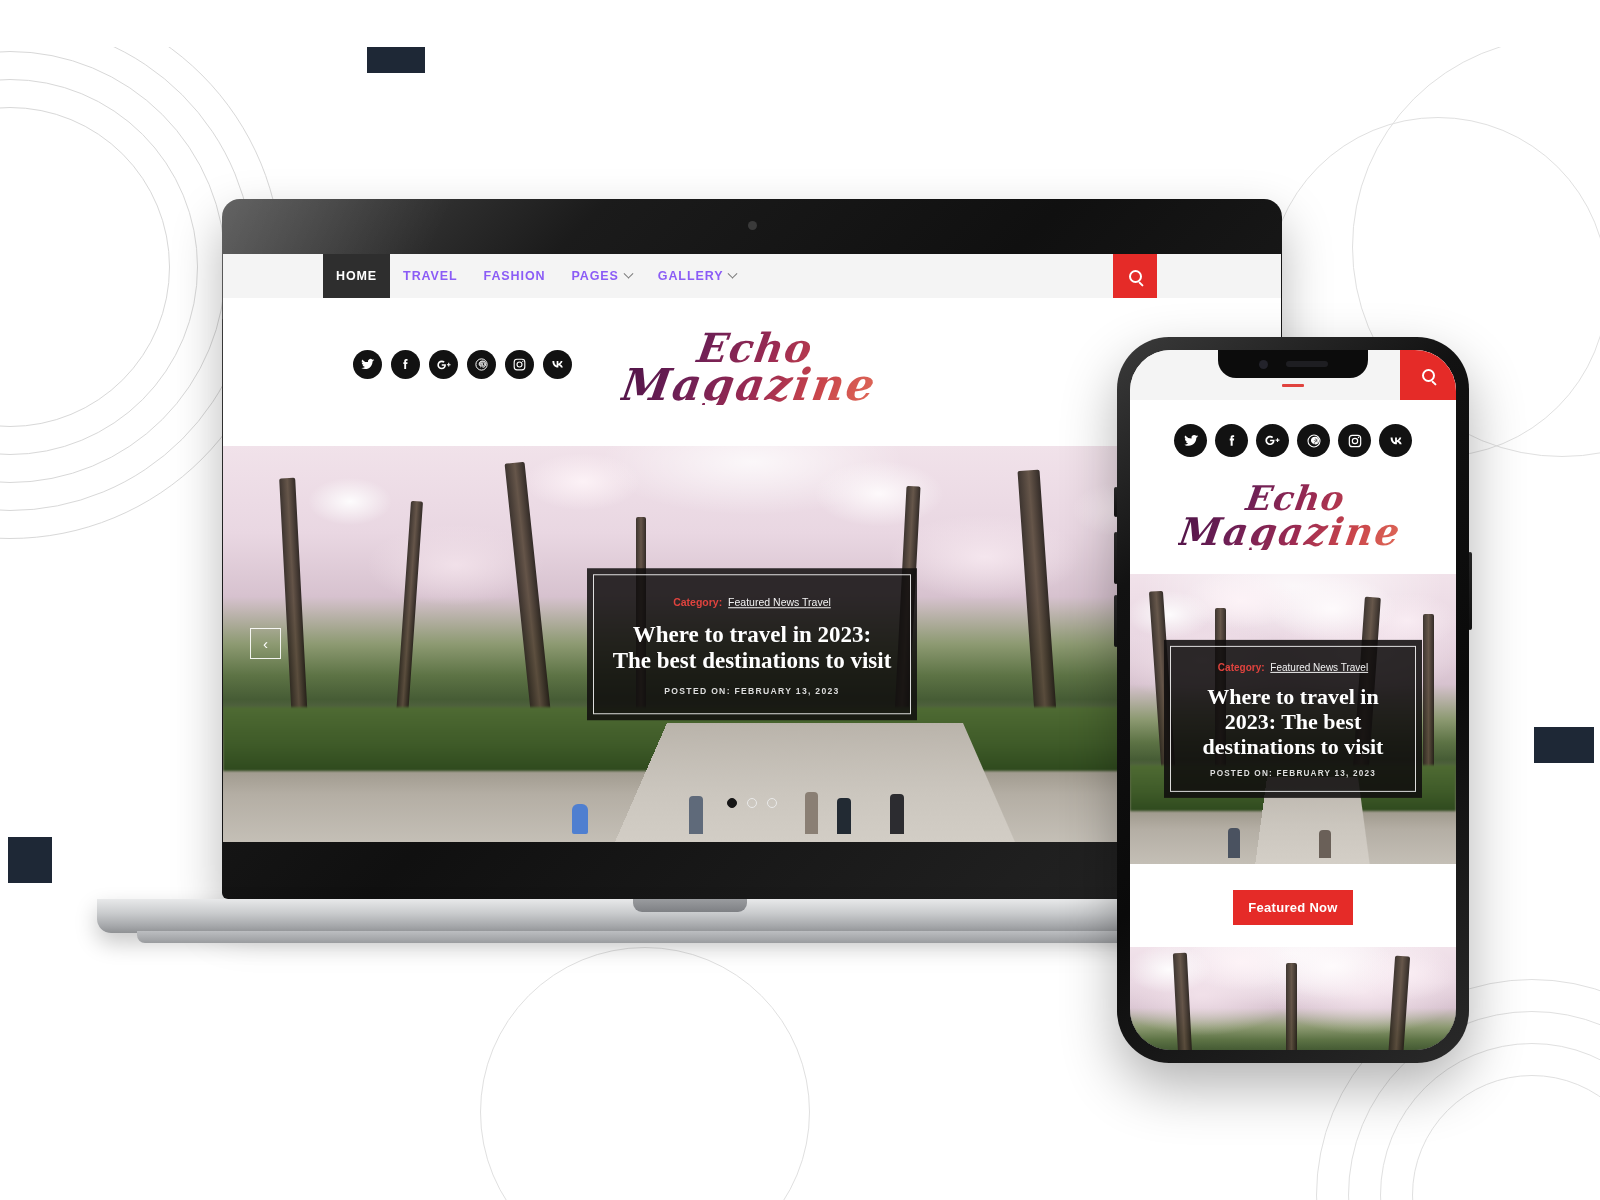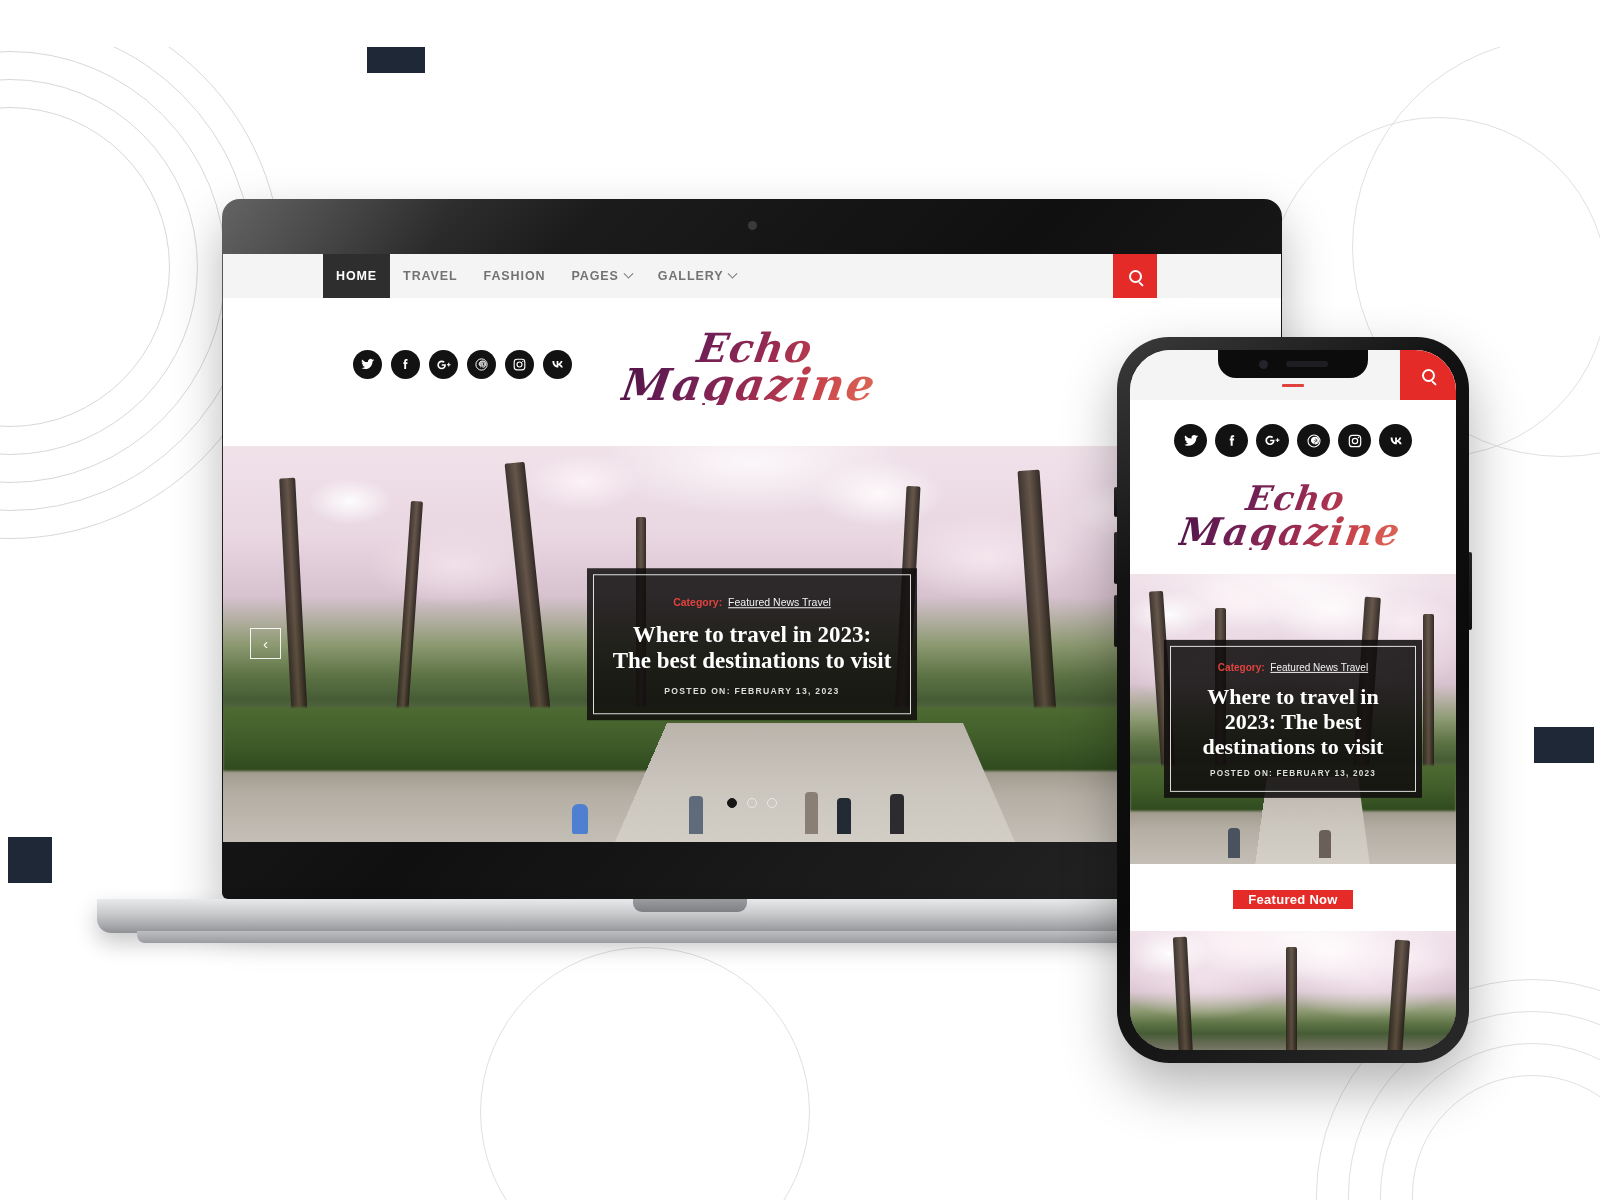--- a/index.html
+++ b/index.html
@@ -49,21 +49,21 @@
     position: absolute; left: 40px; top: 732px; width: 1105px; height: 12px;
     background: linear-gradient(180deg,#bcbec1,#9a9c9f); border-radius: 0 0 8px 8px;
   }
 
   
   .topbar { display: flex; align-items: stretch; background: #f4f4f4; height: 44px; position: relative; }
   .nav { display: flex; align-items: stretch; margin-left: 100px; }
   .nav-item {
     display: flex; align-items: center; gap: 6px;
     padding: 0 13px; font-size: 12.5px; letter-spacing: .9px; font-weight: 700;
-    color: #737373; text-transform: uppercase; white-space: nowrap;
+    color: #8b5cf6; text-transform: uppercase; white-space: nowrap;
   }
   .nav-item.active { background: #2e2e2e; color: #fff; }
   .chev { display:inline-block; width:7px; height:7px; border-right:1.4px solid #777; border-bottom:1.4px solid #777;
           transform: rotate(45deg) translate(-2px,-2px); }
   .search-btn {
     position: absolute; right: 124px; top: 0; width: 44px; height: 44px;
     background: #e52b28; display: flex; align-items: center; justify-content: center;
   }
   .mag { width: 13px; height: 13px; border: 2px solid #fff; border-radius: 50%; position: relative; }
   .mag::after { content:''; position:absolute; right:-4px; bottom:-4px; width:6px; height:2px;
@@ -157,21 +157,21 @@
     outline: 1.4px solid rgba(255,255,255,.85); outline-offset: -7px;
   }
   .p-cap-inner { padding: 16px 10px 14px; text-align:center; }
   .p-cap-cat { font-size: 10px; margin-bottom: 11px; white-space: nowrap; }
   .p-cap-cat .k { color:#e0433e; font-weight:600; }
   .p-cap-cat .v { color:#f2f2f2; text-decoration: underline; margin-left:3px; }
   .p-cap-title { font-family:"Liberation Serif", serif; font-weight:700; font-size: 22px; line-height:1.14; color:#fff; margin-bottom: 10px; }
   .p-cap-date { font-size: 8.2px; letter-spacing: 1.2px; color:#dedede; font-weight:700; }
   .p-featured { background:#fff; text-align:center; padding: 26px 0 22px; }
   .p-badge { display:inline-block; background:#e52b28; color:#fff; font-size: 13px; font-weight:700;
-             padding: 2px 15px; letter-spacing:.3px; }
+             padding: 10px 15px; letter-spacing:.3px; }
   .p-hero2 { height: 160px; overflow: hidden; background:#2c2a2b; position: relative; }
 
   
   .blossom {
     position:absolute; inset:0;
     background:
       radial-gradient(ellipse 60px 34px at 12% 14%, rgba(255,255,255,.92), rgba(247,232,238,0) 70%),
       radial-gradient(ellipse 80px 40px at 34% 9%,  rgba(253,243,247,.95), rgba(247,232,238,0) 72%),
       radial-gradient(ellipse 90px 46px at 62% 12%, rgba(255,252,253,.92), rgba(247,232,238,0) 72%),
       radial-gradient(ellipse 70px 38px at 85% 16%, rgba(250,238,244,.92), rgba(247,232,238,0) 72%),

